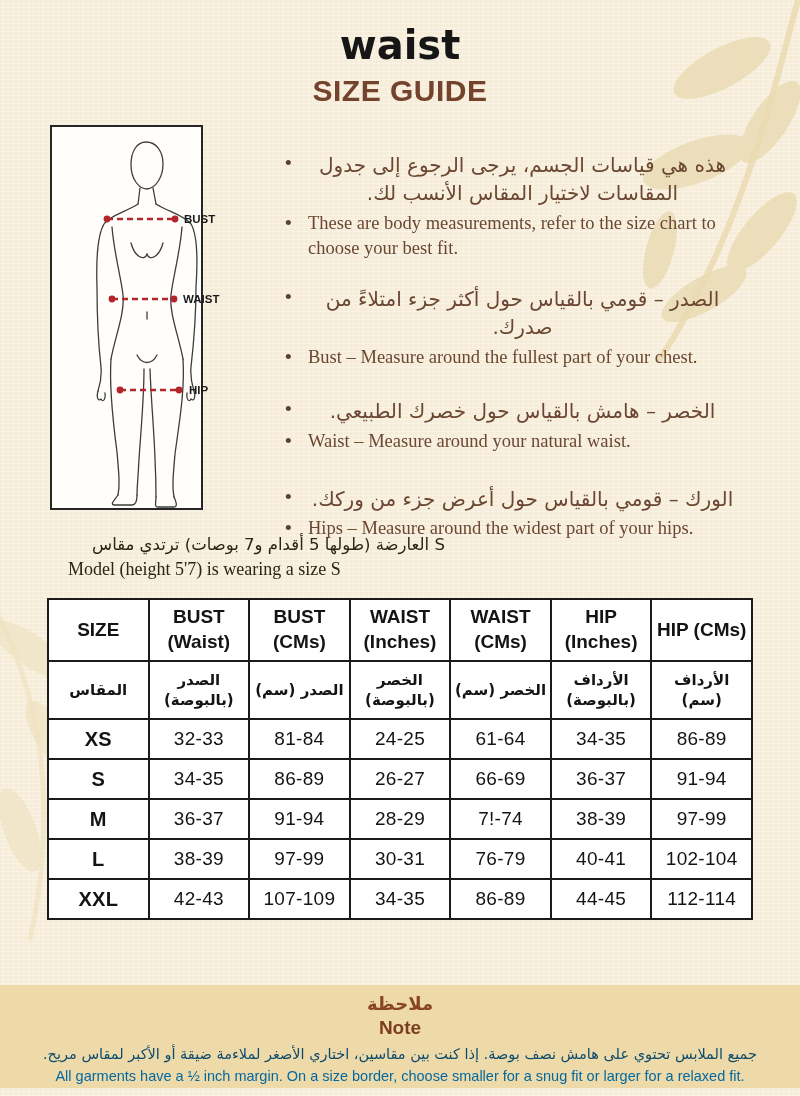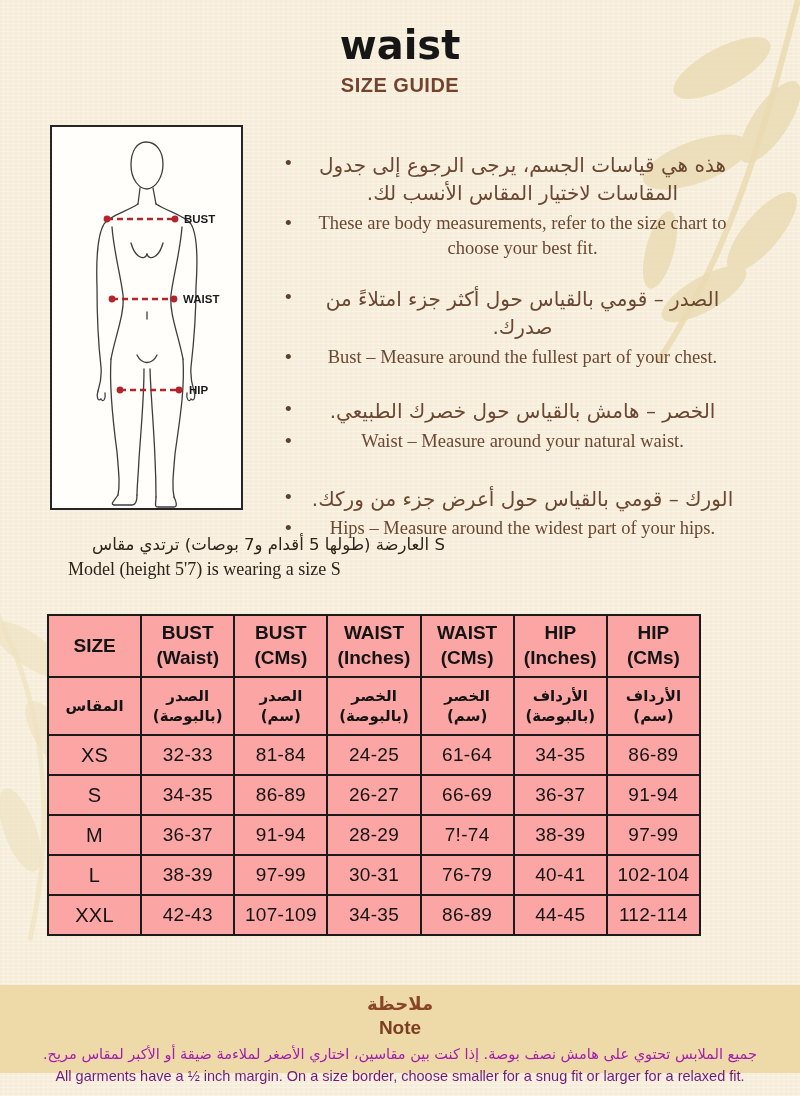--- a/index.html
+++ b/index.html
@@ -10,61 +10,61 @@
       repeating-linear-gradient(0deg, rgba(255,255,255,.30) 0 1px, rgba(0,0,0,0) 1px 4px),
       repeating-linear-gradient(90deg, rgba(120,90,40,.02) 0 2px, rgba(0,0,0,0) 2px 5px);
     font-family:"Liberation Sans", sans-serif;
   }
   .deco{position:absolute;pointer-events:none;}
   
   .brand{position:absolute;top:22px;left:0;width:100%;text-align:center;
     font-family:"DejaVu Sans", sans-serif;font-size:40px;font-weight:600;
     letter-spacing:0px;color:#161616;}
   .title{position:absolute;top:74px;left:0;width:100%;text-align:center;
-    font-size:20px;font-weight:800;color:#74432d;letter-spacing:.5px;
+    font-size:30px;font-weight:800;color:#74432d;letter-spacing:.5px;
     font-family:"Liberation Sans", sans-serif;}
   
-  .figure-panel{position:absolute;left:50px;top:125px;width:193px;height:385px;
+  .figure-panel{position:absolute;left:50px;top:125px;width:153px;height:385px;
     background:#fffefb;border:2px solid #262626;box-sizing:border-box;}
   
   .bullets{position:absolute;left:285px;top:151px;width:452px;}
   .group{margin-bottom:27px;}
   .group.g1{margin-bottom:23px;}
   .group.g3{margin-bottom:31px;}
   .bullet{display:flex;gap:9px;margin-bottom:3px;}
   .bullet .dot{flex:0 0 14px;color:#5d4130;font-size:19px;line-height:1.3;}
   .bullet .txt{flex:1;color:#6b4731;}
   .txt.ar{font-family:"DejaVu Sans", sans-serif;font-size:20px;line-height:1.42;
     direction:rtl;text-align:center;}
-  .txt.en{font-family:"Liberation Serif", serif;font-size:18.5px;line-height:1.38;text-align:center;}
+  .txt.en{font-family:"Liberation Serif", serif;font-size:18.5px;line-height:1.38;}
   
   .model{position:absolute;left:48px;top:533px;width:460px;color:#2d2318;}
   .model .ar{font-family:"DejaVu Sans", sans-serif;font-size:16.5px;line-height:1.5;margin-left:44px;}
   .model .en{font-family:"Liberation Serif", serif;font-size:18px;line-height:1.3;margin-left:20px;}
   
-  table.size{position:absolute;left:47px;top:614px;width:654px;border-collapse:collapse;
-    table-layout:fixed;background:#fca5a5;}
+  table.size{position:absolute;left:47px;top:598px;width:706px;border-collapse:collapse;
+    table-layout:fixed;background:#ffffff;}
   table.size th, table.size td{border:2px solid #1b1b1b;text-align:center;
     vertical-align:middle;padding:1px 2px;color:#141414;box-sizing:border-box;}
   tr.h-en th{height:62px;font-size:19px;font-weight:800;line-height:1.3;
     font-family:"Liberation Sans", sans-serif;}
   tr.h-ar th{height:58px;font-size:15px;font-weight:700;line-height:1.35;
     font-family:"DejaVu Sans", sans-serif;}
   tr.data td{height:40px;font-size:19px;letter-spacing:.3px;}
-  tr.data td.sz{font-weight:400;font-size:20px;margin-left:12px;}
-  
-  .note-band{position:absolute;left:0;top:985px;width:800px;height:88px;
+  tr.data td.sz{font-weight:700;font-size:20px;margin-left:12px;}
+  
+  .note-band{position:absolute;left:0;top:985px;width:800px;height:103px;
     background:#eed9a8;text-align:center;}
   .note-band .t-ar{margin-top:7px;font-family:"DejaVu Sans", sans-serif;
     font-size:18px;font-weight:700;color:#8a4526;line-height:1.3;}
   .note-band .t-en{font-size:19px;font-weight:800;color:#7c3e21;line-height:1.35;
     font-family:"Liberation Sans", sans-serif;}
   .note-band .b-ar{font-family:"DejaVu Sans", sans-serif;font-size:14.5px;
-    color:#a21caf;margin-top:3px;line-height:1.45;direction:rtl;}
-  .note-band .b-en{font-size:14.5px;color:#701a75;margin-top:1px;line-height:1.4;}
+    color:#0c4a6e;margin-top:3px;line-height:1.45;direction:rtl;}
+  .note-band .b-en{font-size:14.5px;color:#0369a1;margin-top:1px;line-height:1.4;}
 </style>
 </head>
 <body>
 
 <svg class="deco" style="right:0;top:0;width:200px;height:440px;" viewBox="0 0 200 440">
   <path d="M198,0 C172,95 142,235 58,362" stroke="#eadbb2" stroke-width="6" fill="none" opacity="0.85"></path>
   <g fill="#eadbb2" opacity="0.8">
     <ellipse cx="122" cy="68" rx="54" ry="20" transform="rotate(-28 122 68)"></ellipse>
     <ellipse cx="170" cy="122" rx="48" ry="18" transform="rotate(-56 170 122)"></ellipse>
     <ellipse cx="96" cy="162" rx="56" ry="21" transform="rotate(-20 96 162)"></ellipse>

